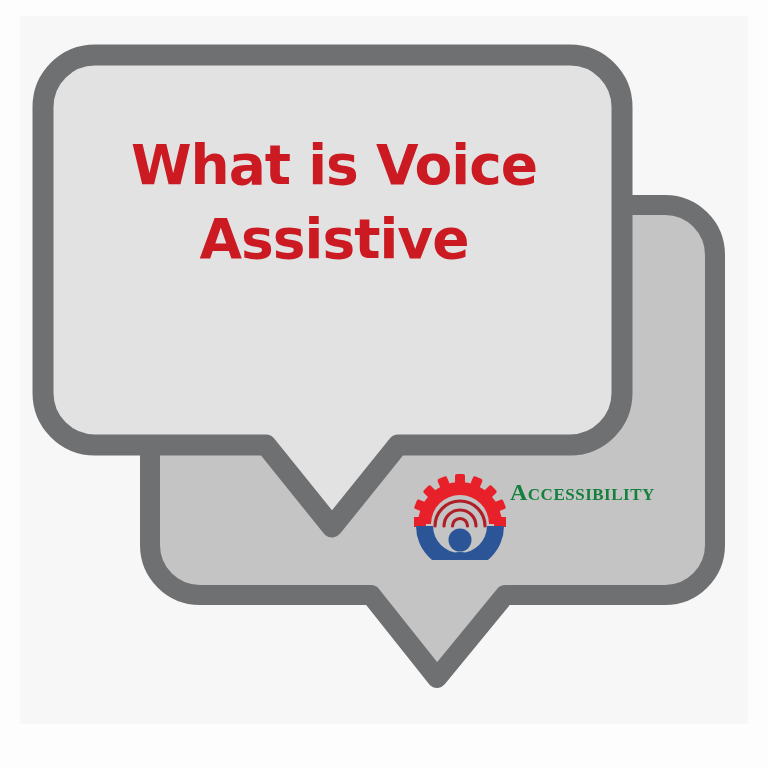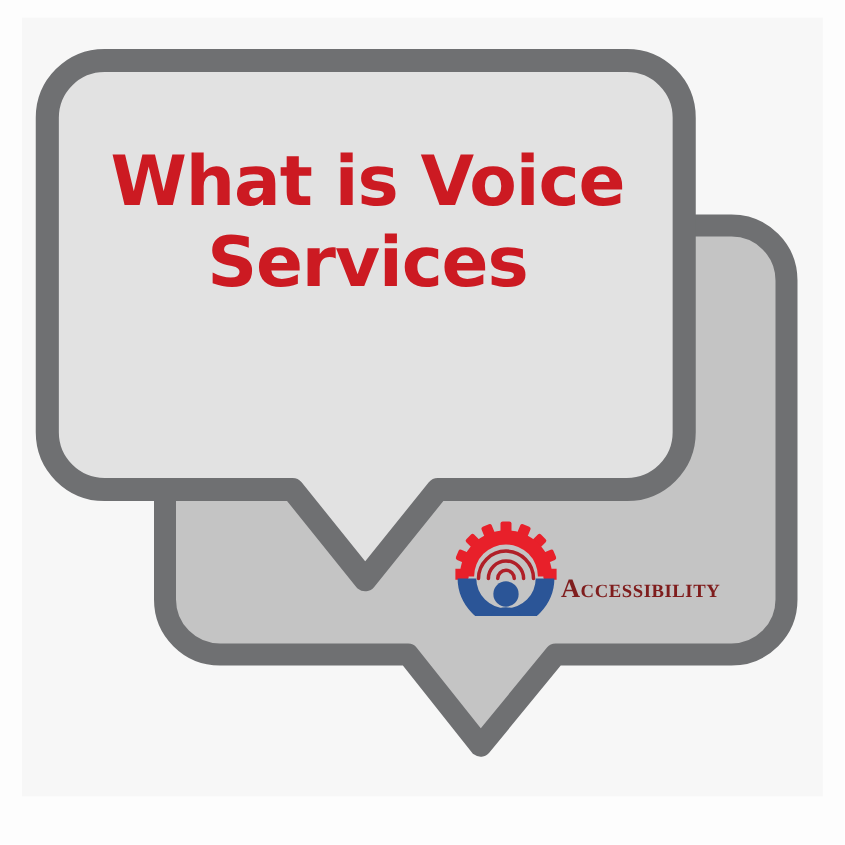--- a/index.html
+++ b/index.html
@@ -35,21 +35,21 @@
 
   
   .headline {
     position: absolute;
     left: 70px;
     top: 128px;
     width: 528px;
     text-align: center;
     color: #cc1a22;
     font-weight: bold;
-    font-size: 63px;
+    font-size: 55px;
     line-height: 74px;
     letter-spacing: -1px;
     font-family: "DejaVu Sans", sans-serif;
     white-space: nowrap;
   }
   .headline .l1 { }
   .headline .l2 { }
   .headline .l3 { }
 
   
@@ -65,25 +65,24 @@
     left: 0;
     top: 0;
     width: 92px;
     height: 90px;
   }
   #logo-words {
     position: absolute;
     left: 96px;
     top: 8px;
     width: 180px;
-    color: #7f1d1d;
+    color: #15803d;
     font-family: "Liberation Serif", serif;
     font-weight: bold;
     line-height: 28px;
-    margin-top: 44px;
   }
   #logo-words .w {
     display: block;
     font-size: 24px;
     font-variant: small-caps;
     letter-spacing: 0.5px;
     white-space: nowrap;
   }
 </style>
 </head>
@@ -129,21 +128,21 @@
             L 43 107
             A 52 52 0 0 1 95 55
             Z" fill="#e2e2e2" stroke="#6f7072" stroke-width="21" stroke-linejoin="round" stroke-linecap="round"></path>
       </g>
 
     </svg>
   </div>
 
   <div class="headline">
     <div class="l1">What is Voice</div>
-    <div class="l2">Services</div>
+    <div class="l2">Assistive</div>
   </div>
 
   <div id="logo">
 
     <div id="logo-mark">
       <svg width="92" height="90" viewBox="0 0 92 90" xmlns="http://www.w3.org/2000/svg">
 
         <g>
           <g fill="#e8202a">
 

